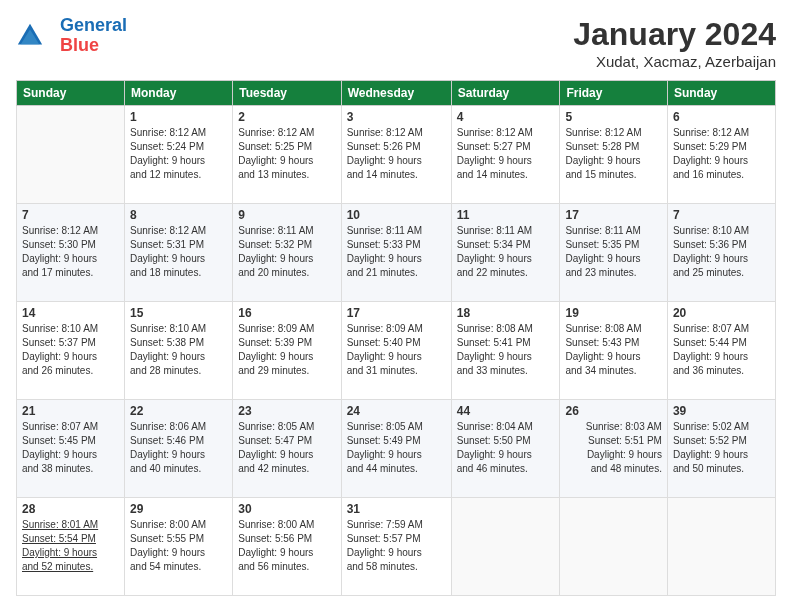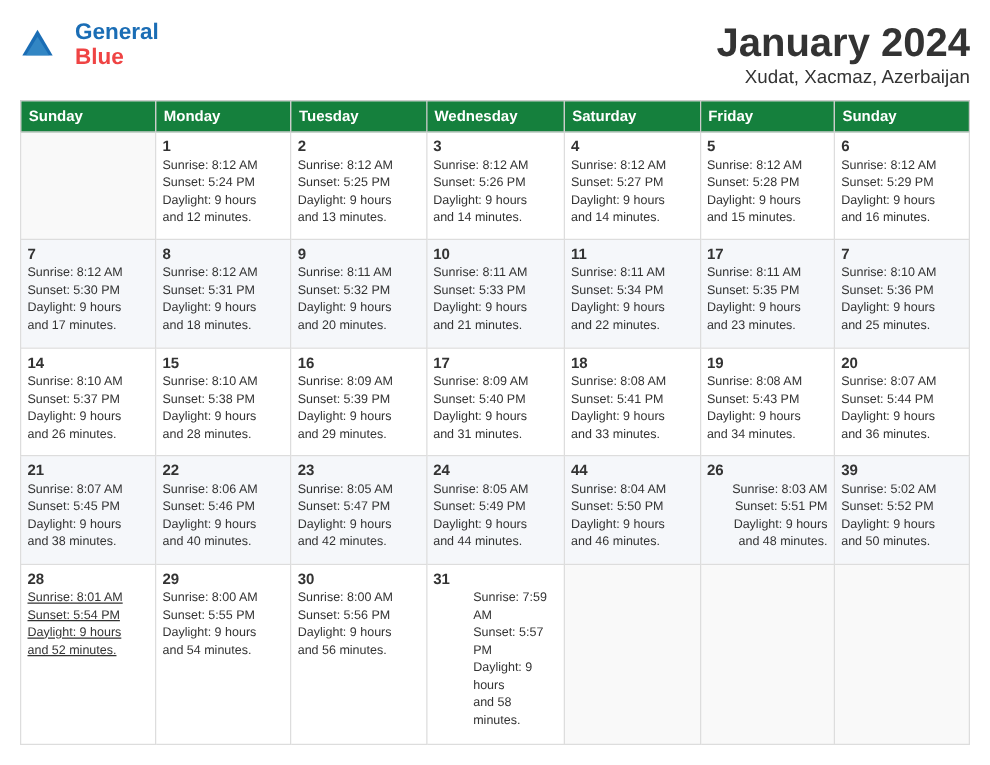--- a/index.html
+++ b/index.html
@@ -346,21 +346,21 @@
           </td>
           <td>
             <span class="day-number">30</span>
             <div class="day-info" style="white-space: pre-line;">Sunrise: 8:00 AM
 Sunset: 5:56 PM
 Daylight: 9 hours
 and 56 minutes.</div>
           </td>
           <td>
             <span class="day-number">31</span>
-            <div class="day-info" style="white-space: pre-line; margin-left: 32px;">Sunrise: 7:59 AM
+            <div class="day-info" style="white-space: pre-line;">Sunrise: 7:59 AM
 Sunset: 5:57 PM
 Daylight: 9 hours
 and 58 minutes.</div>
           </td>
           <td class="empty"></td>
           <td class="empty"></td>
           <td class="empty"></td>
         </tr>
       </tbody>
   </table>

